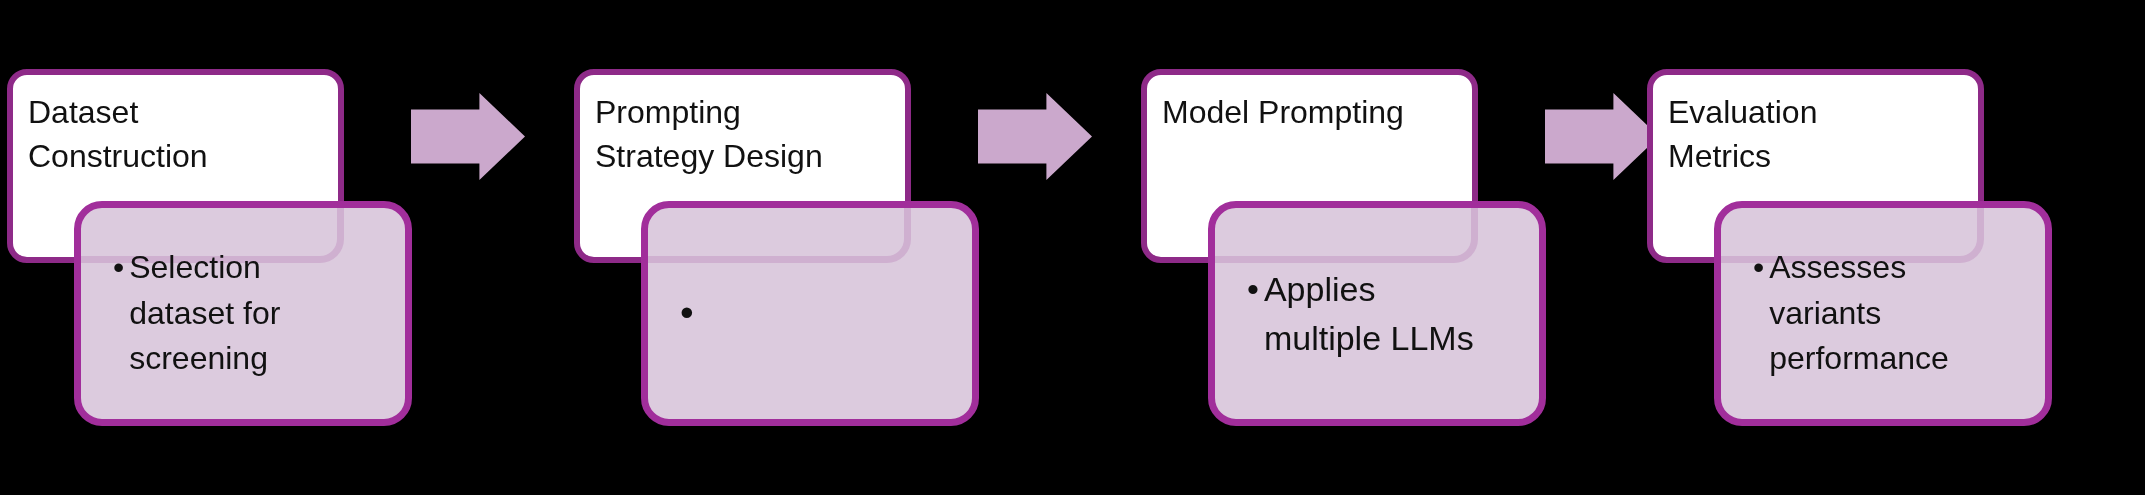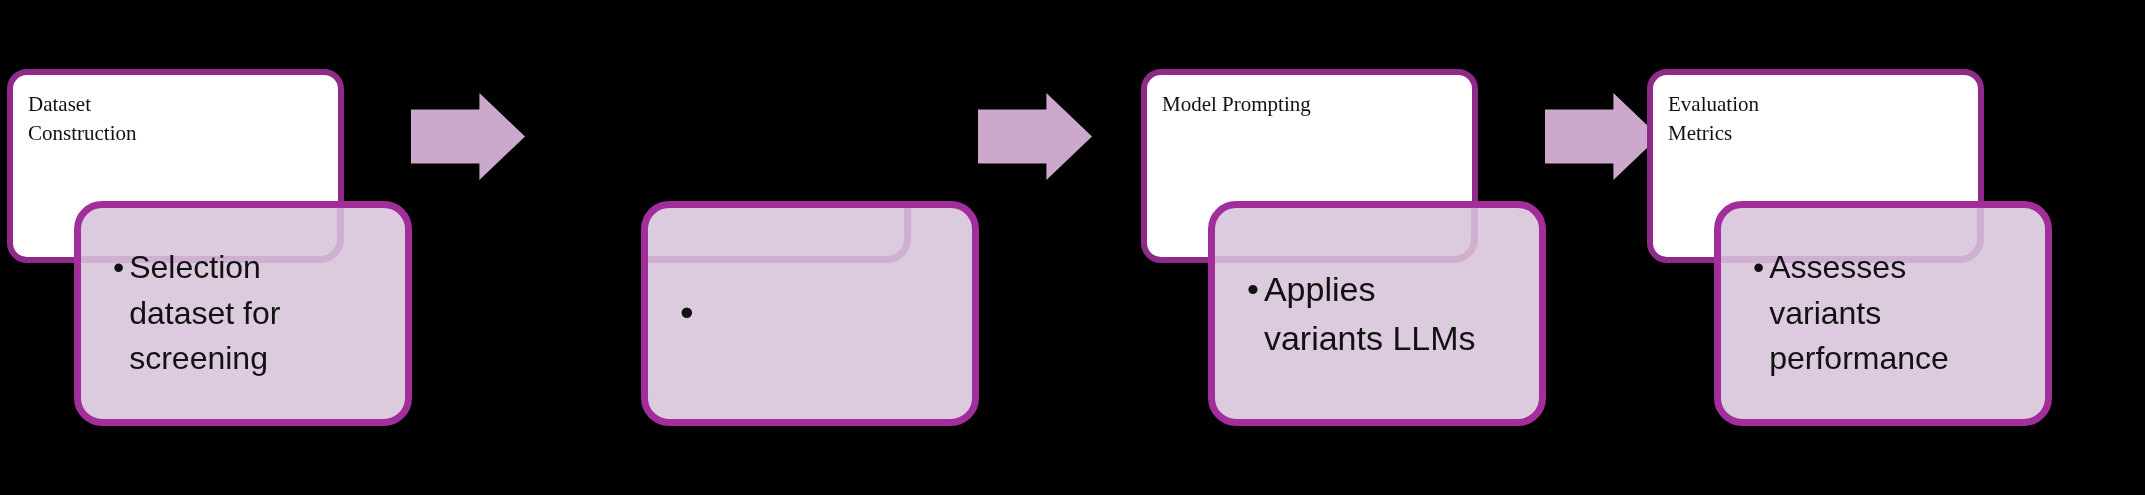--- a/index.html
+++ b/index.html
@@ -34,24 +34,23 @@
     height: 194px;
     box-sizing: border-box;
     background: var(--title-box-fill, #ffffff);
     border: 6px solid var(--title-box-border, #8e2a88);
     border-radius: 20px;
     padding: 15px 16px 0 15px;
     color: var(--text, #111111);
   }
   .title-text {
     display: block;
-    font-size: 21px;
+    font-size: 32px;
     line-height: 1.38;
     white-space: pre-line;
-    font-family: Liberation Serif, serif;
   }
 
   .desc-box {
     position: absolute;
     left: 67px;
     top: 201px;
     width: 338px;
     height: 225px;
     box-sizing: border-box;
     background: var(--desc-box-fill, #dccbde);
@@ -117,40 +116,44 @@
         <span class="bullet-text">Selection
 dataset for
 screening</span>
       </div>
     </div>
   </div>
 
   <div class="arrow a1"></div>
 
   <div class="step s2">
+    <div class="title-box">
+      <span class="title-text">Prompting
+Strategy Design</span>
+    </div>
     <div class="desc-box">
       <div class="ghost-corner"></div>
       <div class="bullet-row">
         <span class="bullet-dot">•</span>
       </div>
     </div>
   </div>
 
   <div class="arrow a2"></div>
 
   <div class="step s3">
     <div class="title-box">
       <span class="title-text">Model Prompting</span>
     </div>
     <div class="desc-box">
       <div class="ghost-corner"></div>
       <div class="bullet-row">
         <span class="bullet-dot">•</span>
         <span class="bullet-text">Applies
-variants LLMs</span>
+multiple LLMs</span>
       </div>
     </div>
   </div>
 
   <div class="arrow a3"></div>
 
   <div class="step s4">
     <div class="title-box">
       <span class="title-text">Evaluation
 Metrics</span>

